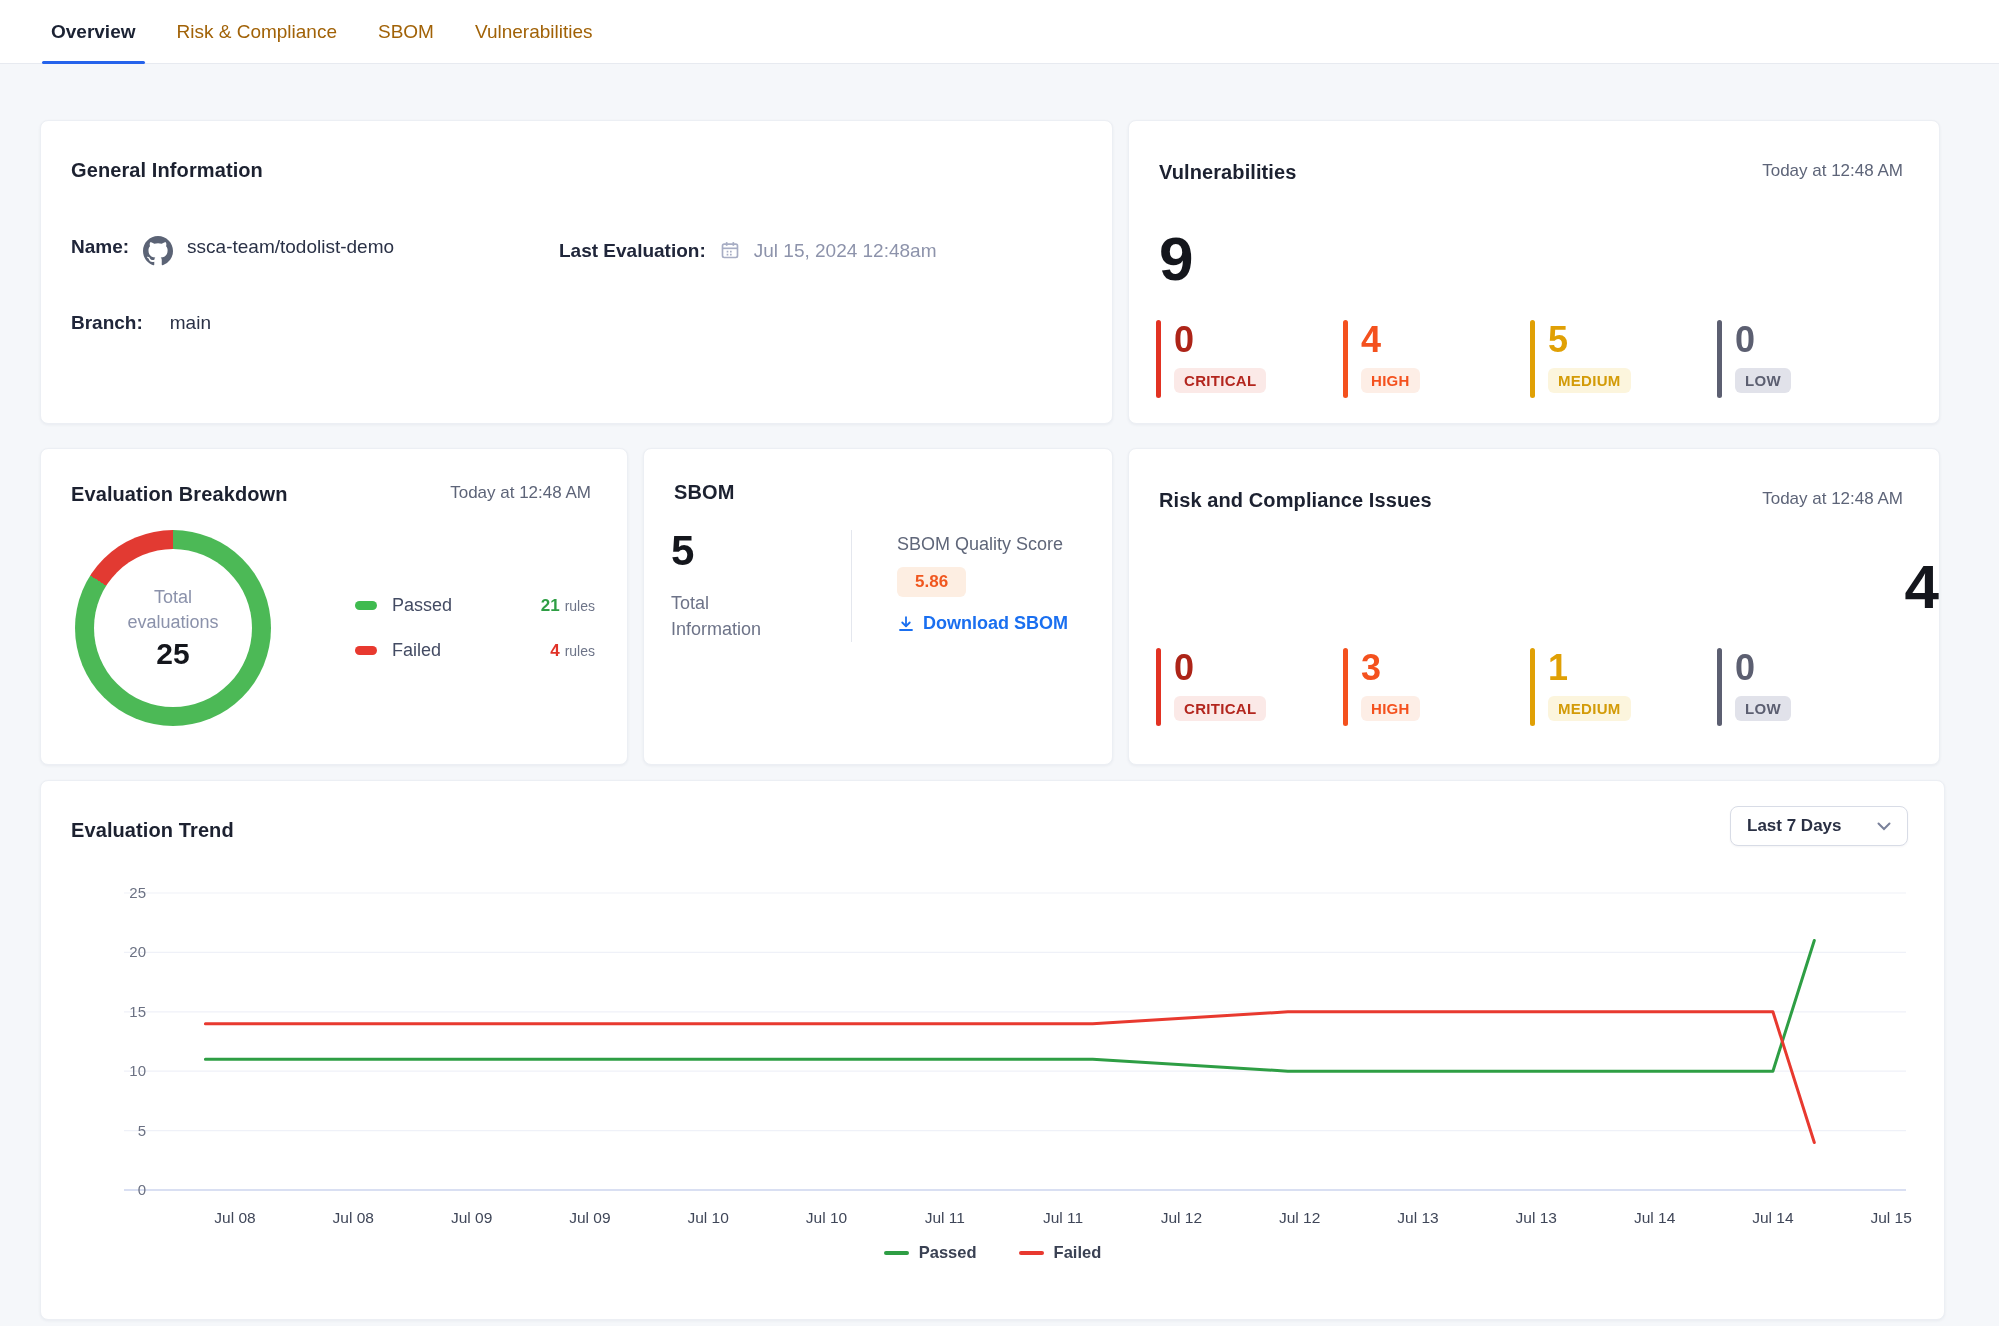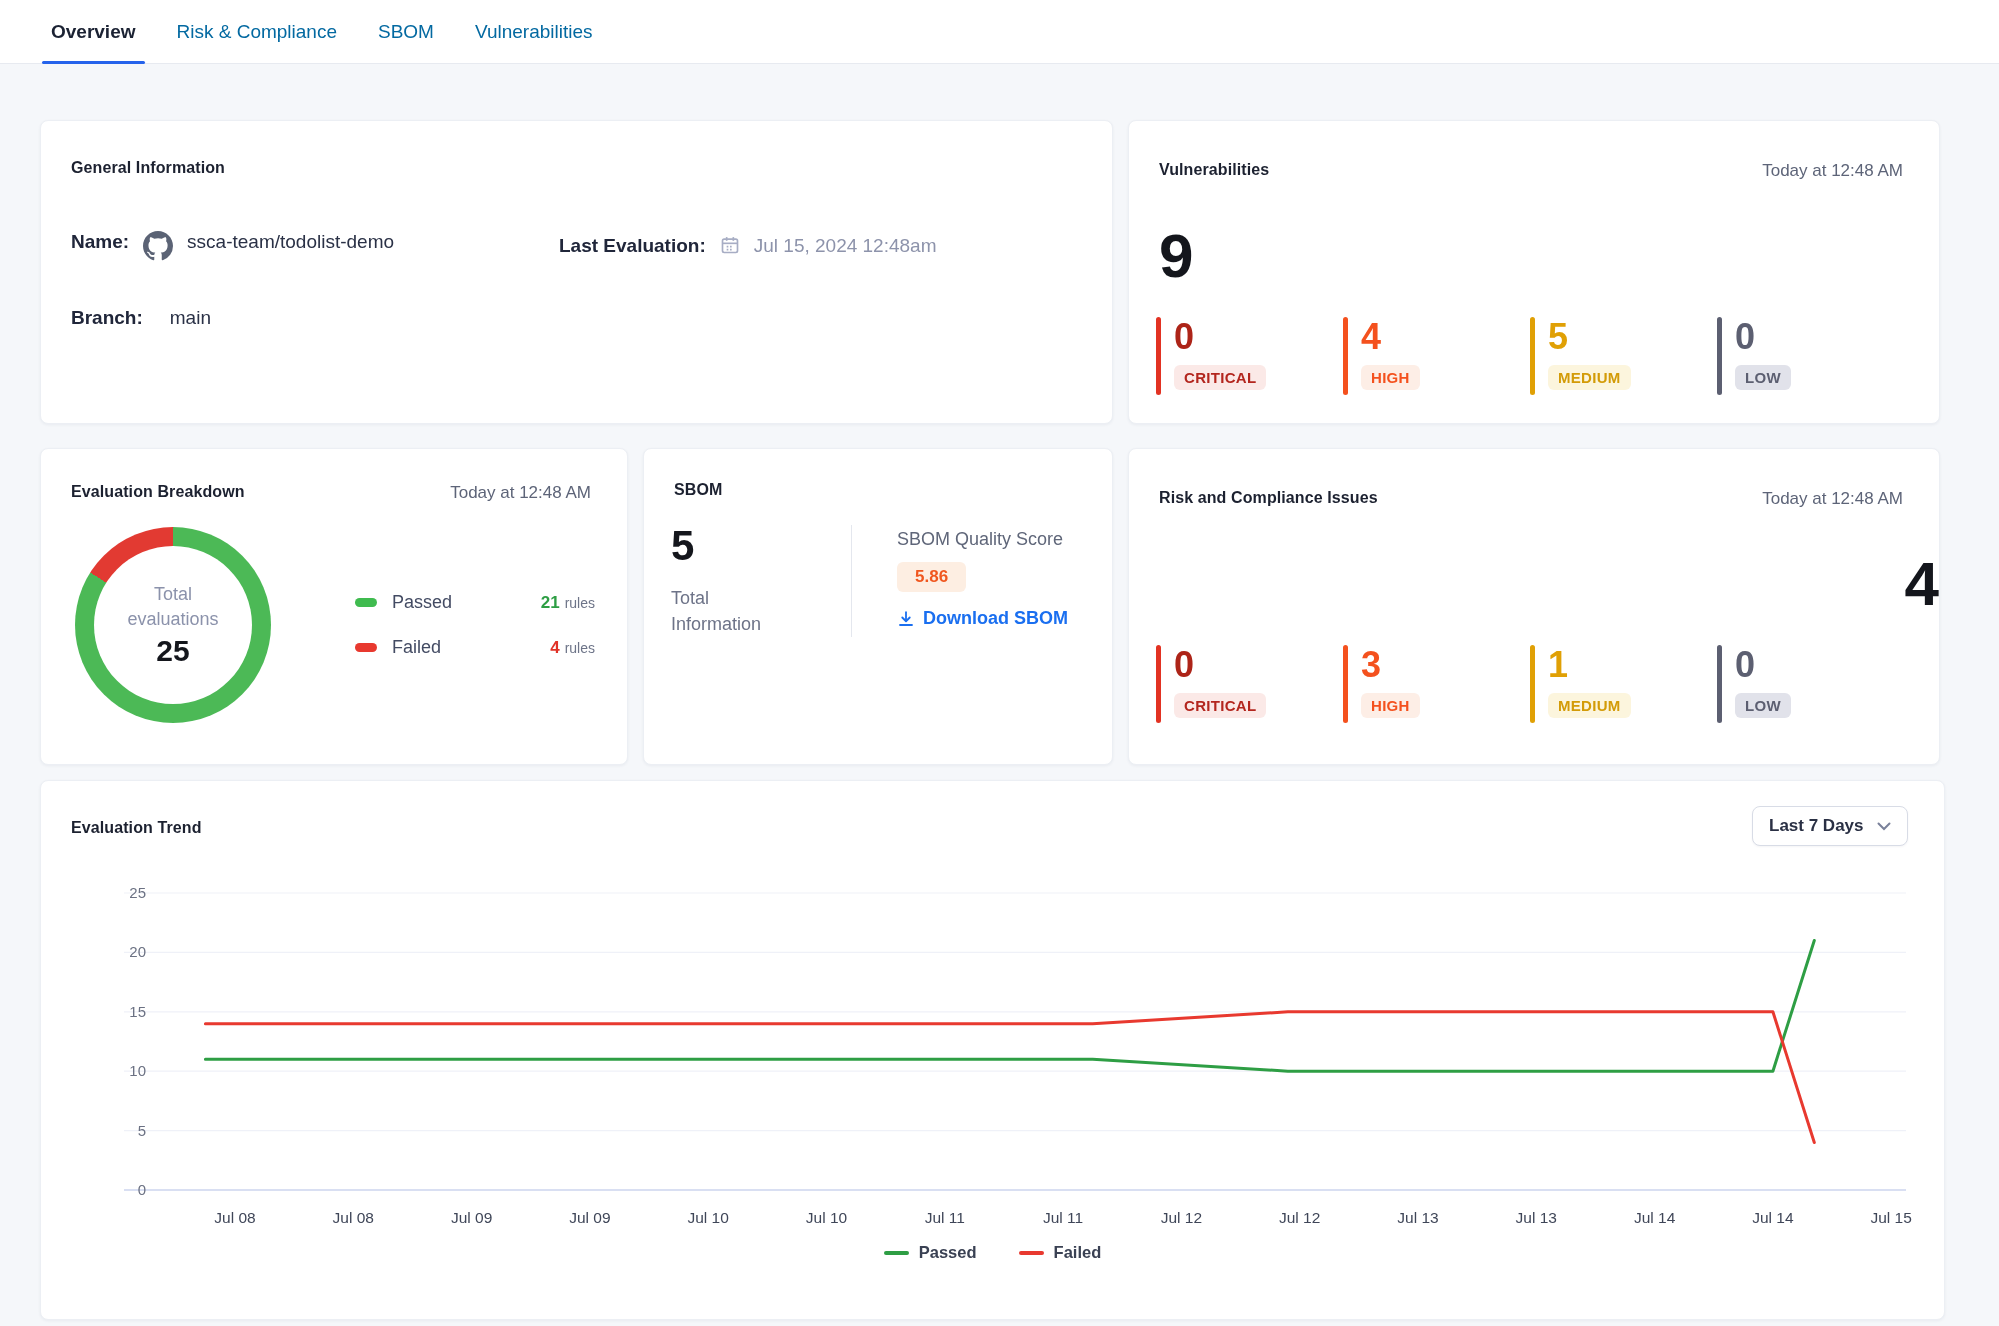--- a/index.html
+++ b/index.html
@@ -8,21 +8,21 @@
     font-family:"Liberation Sans","DejaVu Sans",sans-serif;
     background:#f5f7fa; color:#1f2434; overflow:hidden;
   }
   
   .tabbar {
     height:64px; background:#fff; border-bottom:1px solid #e7eaf0;
     display:flex; align-items:stretch; padding-left:42px; gap:23px;
   }
   .tab {
     display:flex; align-items:center; padding:0 9px; position:relative;
-    font-size:19px; color:#0369a1; font-weight:500; cursor:pointer; white-space:nowrap;
+    font-size:19px; color:#a16207; font-weight:500; cursor:pointer; white-space:nowrap;
   }
   .tab.active { color:#1b2233; font-weight:700; }
   .tab.active::after {
     content:""; position:absolute; left:0; right:0; bottom:-1px; height:3px;
     background:#2563eb; border-radius:2px;
   }
   
   .content { padding:0 40px; }
   .row { display:flex; gap:15px; }
   .row1 { margin-top:56px; }
@@ -34,21 +34,21 @@
   .card-general { width:1073px; height:304px; }
   .card-vuln    { width:812px;  height:304px; }
   .card-breakdown { width:588px; height:317px; }
   .card-sbom    { width:470px; height:317px; }
   .card-risk    { width:812px; height:317px;text-align:right; }
   .card-trend   { width:1905px; height:540px; margin-top:15px;text-align:center; }
   .card-head {
     display:flex; justify-content:space-between; align-items:flex-start;
     padding:40px 36px 0 30px;
   }
-  .card-title { font-size:16px; font-weight:700; color:#1c2130; letter-spacing:.1px; }
+  .card-title { font-size:20px; font-weight:700; color:#1c2130; letter-spacing:.1px; }
   .timestamp { font-size:17px; color:#5d6478; }
   
   .card-general .card-head { padding-top:38px; }
   .info-grid {
     display:grid; grid-template-columns:488px auto; row-gap:46px;
     padding:54px 30px 0; align-items:center;
   }
   .info-row { display:flex; align-items:flex-start; gap:14px; font-size:19px; }
   .info-label { font-weight:700; color:#20263a; }
   .info-value { color:#2a3146; }
@@ -96,21 +96,21 @@
     background:#fdeee2; color:#f0571f; font-size:17px; font-weight:700;
   }
   .sbom-download {
     display:flex; align-items:center; gap:8px; margin-top:16px;
     color:#1a6ff0; font-size:18px; font-weight:700; cursor:pointer; text-decoration:none;
   }
   .dl-icon { display:inline-flex; width:18px; height:18px; }
   
   .card-trend .card-head { padding-top:38px; }
   .range-select {
-    position:absolute; top:25px; right:36px; width:156px; height:40px;
+    position:absolute; top:25px; right:36px; width:178px; height:40px;
     background:#fff; border:1px solid #d8dce6; border-radius:8px;
     display:flex; align-items:center; justify-content:space-between;
     padding:0 16px; cursor:pointer; box-shadow:0 1px 2px rgba(30,45,80,.05);
   }
   .range-label { font-size:17px; font-weight:700; color:#2a3044; }
   .chev-icon { display:inline-flex; width:14px; height:9px; color:#7a819a; }
   .trend-svg { position:absolute; inset:0; width:1905px; height:540px; }
   .trend-legend {
     position:absolute; top:462px; left:0; width:100%;
     display:flex; justify-content:center; gap:42px;

